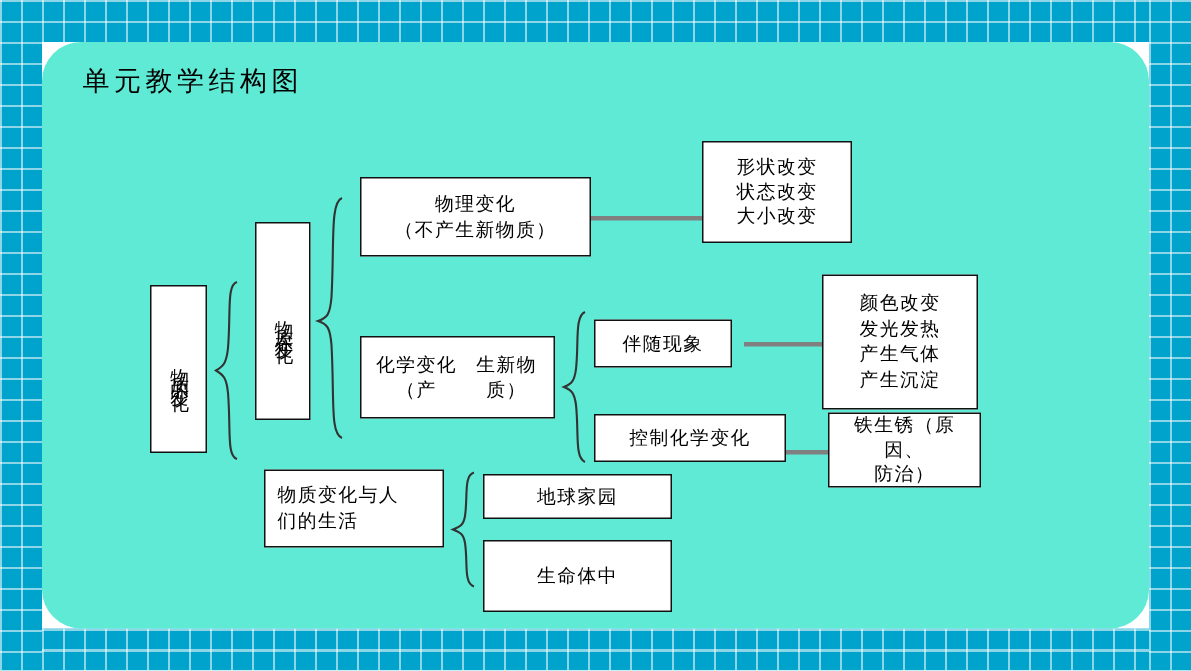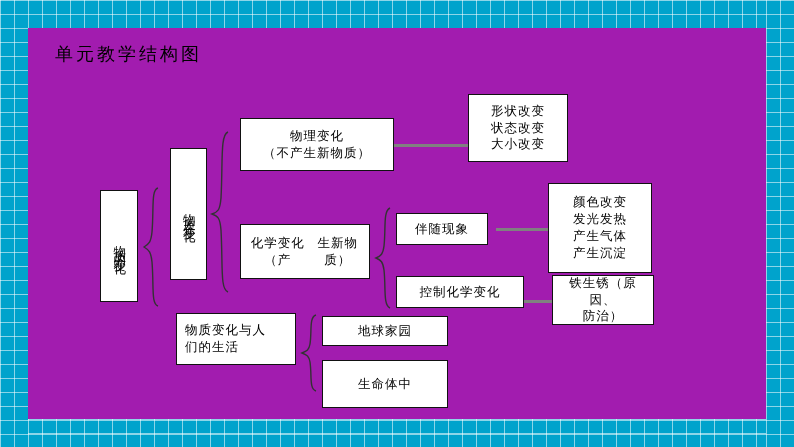--- a/index.html
+++ b/index.html
@@ -27,21 +27,22 @@
   }
   .band-top    { left:0;  top:0;    width:794px; height:28px; }
   .band-bottom { left:0;  bottom:0; width:794px; height:28px; }
   .band-left   { left:0;  top:0;    width:28px;  height:447px; }
   .band-right  { right:0; top:0;    width:28px;  height:447px; }
 
   .canvas {
     position: absolute;
     left: 28px; top: 28px;
     width: 738px; height: 391px;
-    background: #a21caf;
+    background: #5eead4;
+    border-radius: 26px;
   }
 
   
   .title {
     position: absolute;
     left: 27px; top: 14px;
     font-size: 18px;
     letter-spacing: 3px;
     color: #000000;
     white-space: nowrap;

